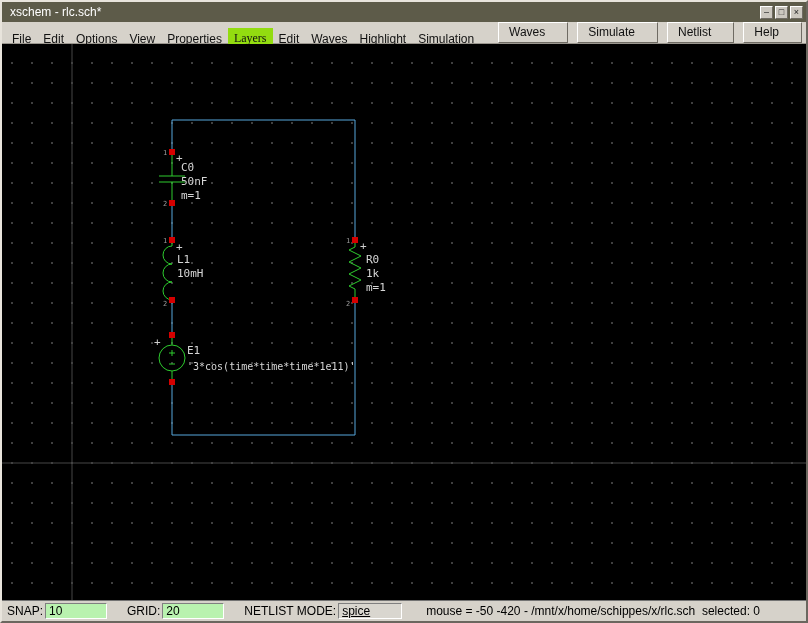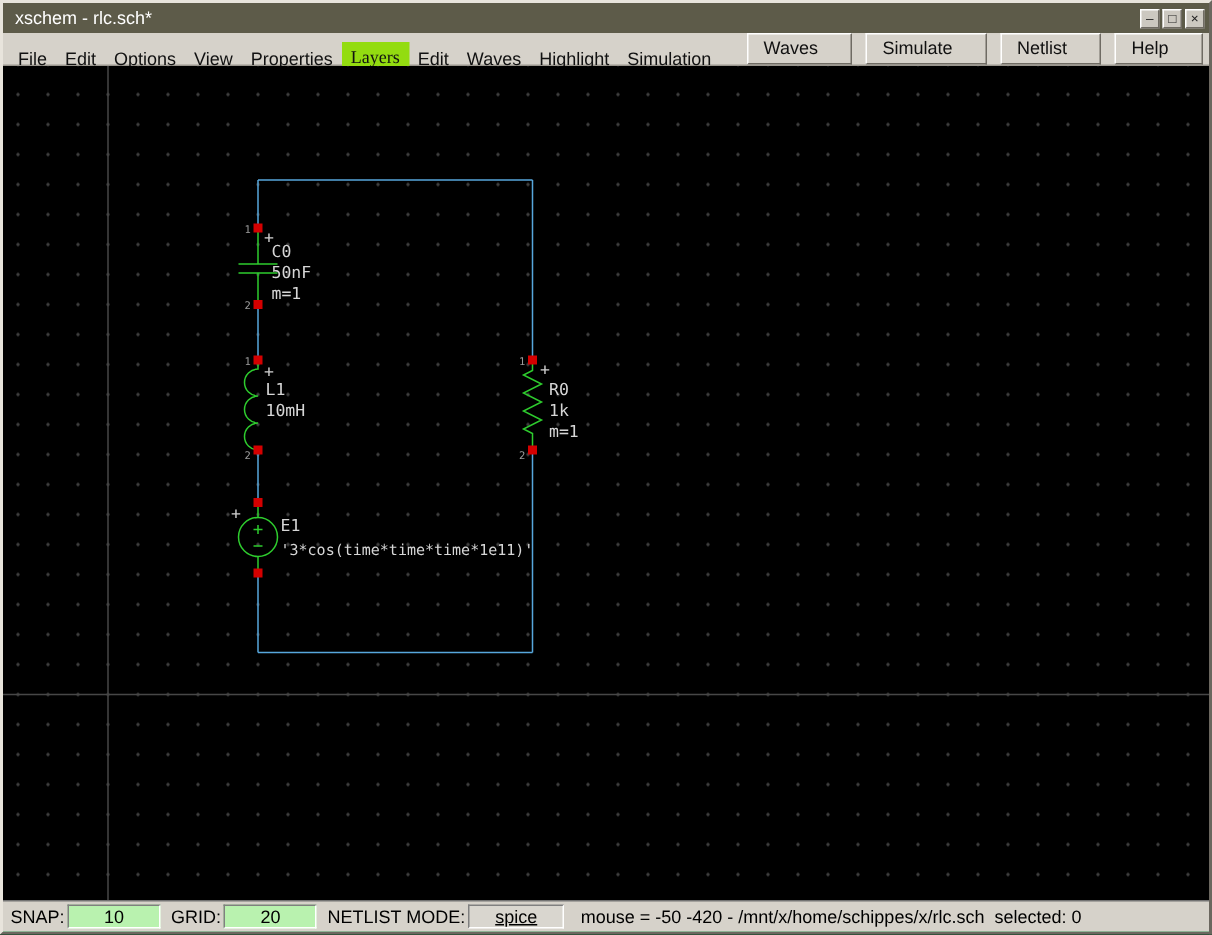--- a/index.html
+++ b/index.html
@@ -51,21 +51,21 @@
   .splus  { font:11px "DejaVu Sans Mono", monospace; fill:#cfcfcf; }
   
   .statusbar {
     height:21px; display:flex; align-items:center;
     background:#d6d2ca; border-top:1px solid #737373;
     font-size:12px; color:#000; padding:0 5px; white-space:nowrap;
   }
   .sb-label { margin-right:2px; }
   .sb-input {
     height:16px; border:1px solid; border-color:#808080 #fff #fff #808080;
-    font:12px "Liberation Sans", sans-serif; padding:0 3px; margin-right:7px;text-align:center;
+    font:12px "Liberation Sans", sans-serif; padding:0 3px; margin-right:20px;
   }
   .sb-input.green { background:#b9f2af; width:62px; }
   .sb-input.gray  { background:#d9d6cf; width:64px;text-decoration:underline; }
   .sb-status { margin-left:4px; white-space:pre; overflow:hidden; }
 </style>
 </head>
 <body>
 
 <div class="window">
 

